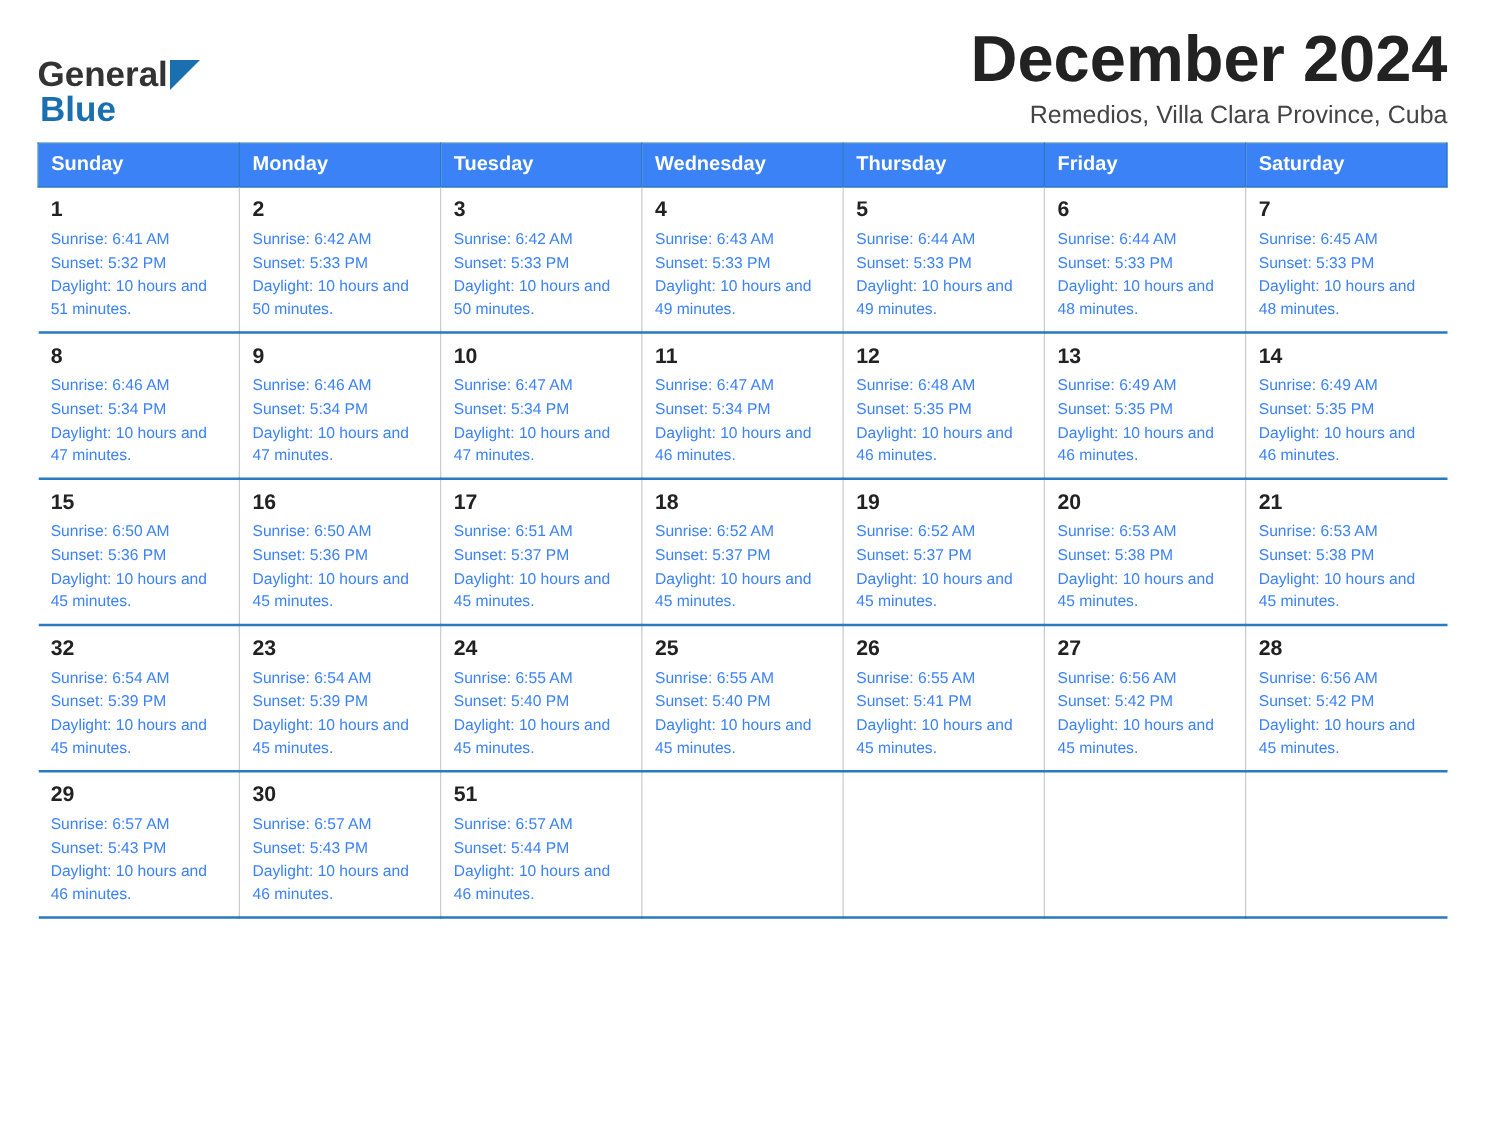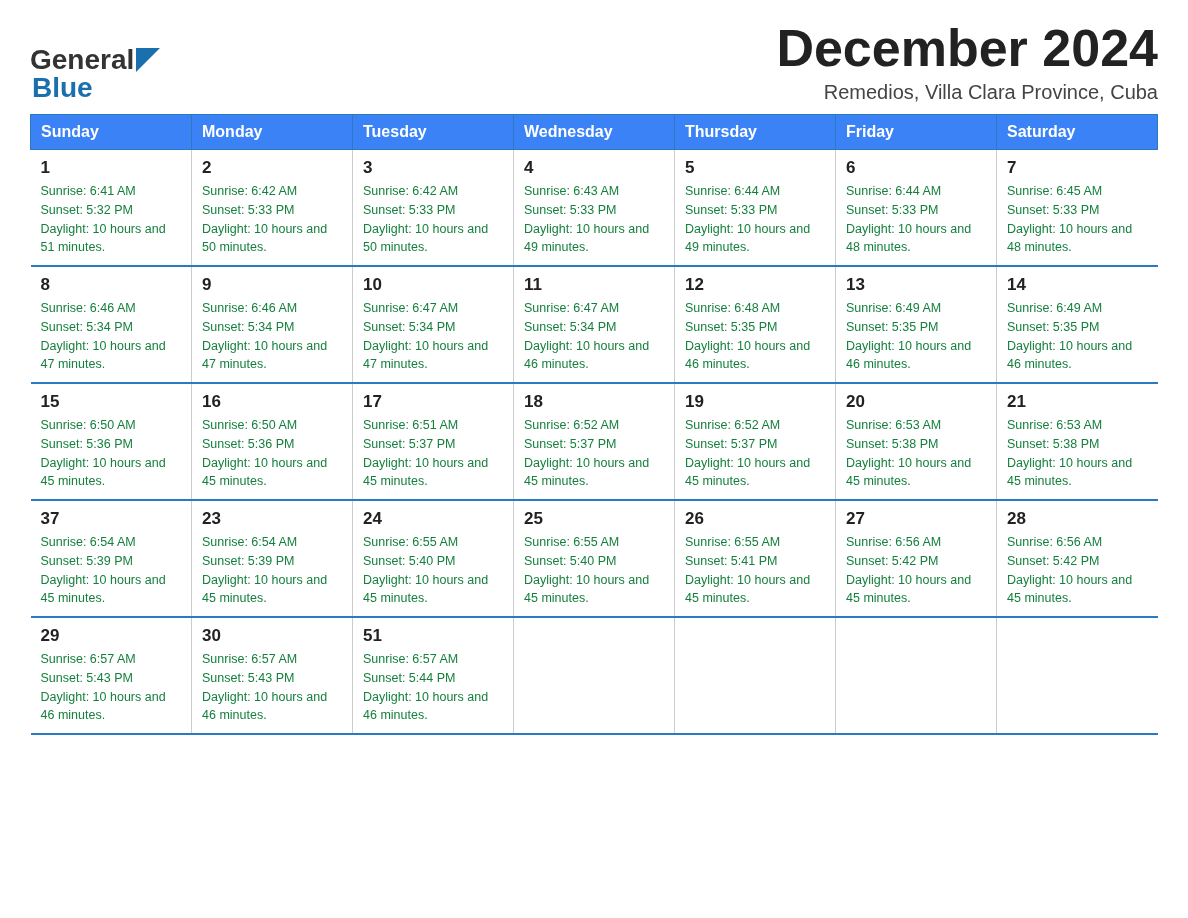--- a/index.html
+++ b/index.html
@@ -94,21 +94,21 @@
     }
     .day-number {
       font-size: 17px;
       font-weight: bold;
       margin-bottom: 4px;
       display: block;
     }
     .day-info {
       font-size: 12.5px;
       line-height: 1.5;
-      color: #15803d;
+      color: #3b82f6;
     }
     .empty-cell {
       background: #fff;
     }
   </style>
 </head>
 <body>
 
 <div class="header">
   <div class="logo">
@@ -222,21 +222,21 @@
           <span class="day-number">20</span>
           <div class="day-info">Sunrise: 6:53 AM<br>Sunset: 5:38 PM<br>Daylight: 10 hours and 45 minutes.</div>
         </td>
         <td>
           <span class="day-number">21</span>
           <div class="day-info">Sunrise: 6:53 AM<br>Sunset: 5:38 PM<br>Daylight: 10 hours and 45 minutes.</div>
         </td>
       </tr>
       <tr>
         <td>
-          <span class="day-number">37</span>
+          <span class="day-number">32</span>
           <div class="day-info">Sunrise: 6:54 AM<br>Sunset: 5:39 PM<br>Daylight: 10 hours and 45 minutes.</div>
         </td>
         <td>
           <span class="day-number">23</span>
           <div class="day-info">Sunrise: 6:54 AM<br>Sunset: 5:39 PM<br>Daylight: 10 hours and 45 minutes.</div>
         </td>
         <td>
           <span class="day-number">24</span>
           <div class="day-info">Sunrise: 6:55 AM<br>Sunset: 5:40 PM<br>Daylight: 10 hours and 45 minutes.</div>
         </td>

